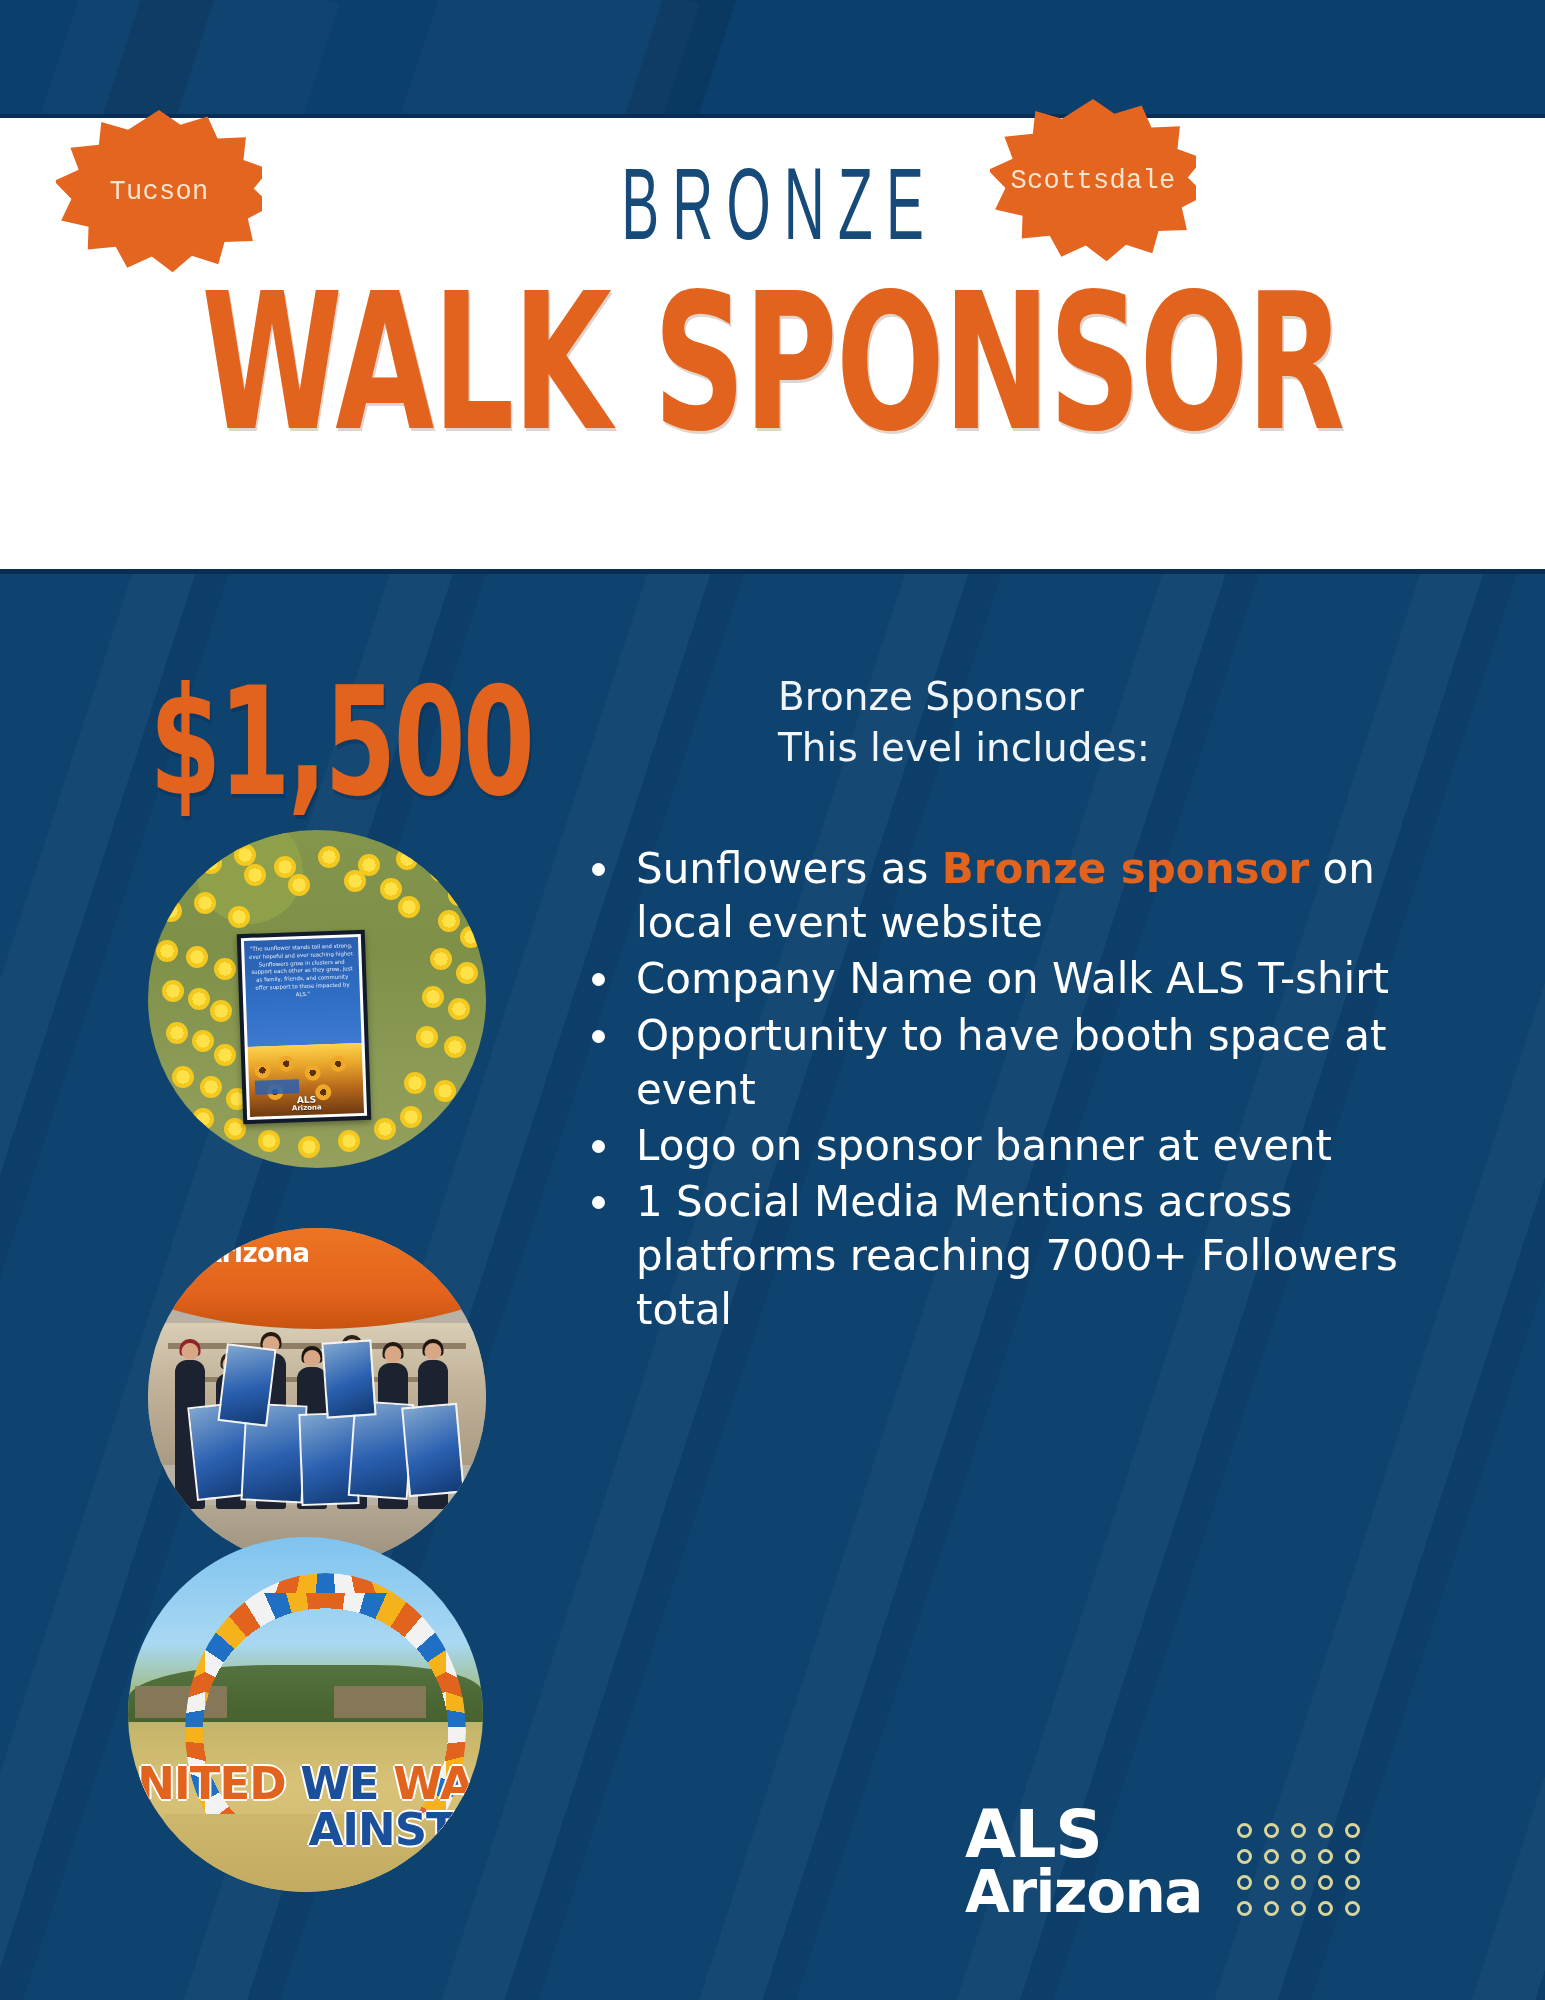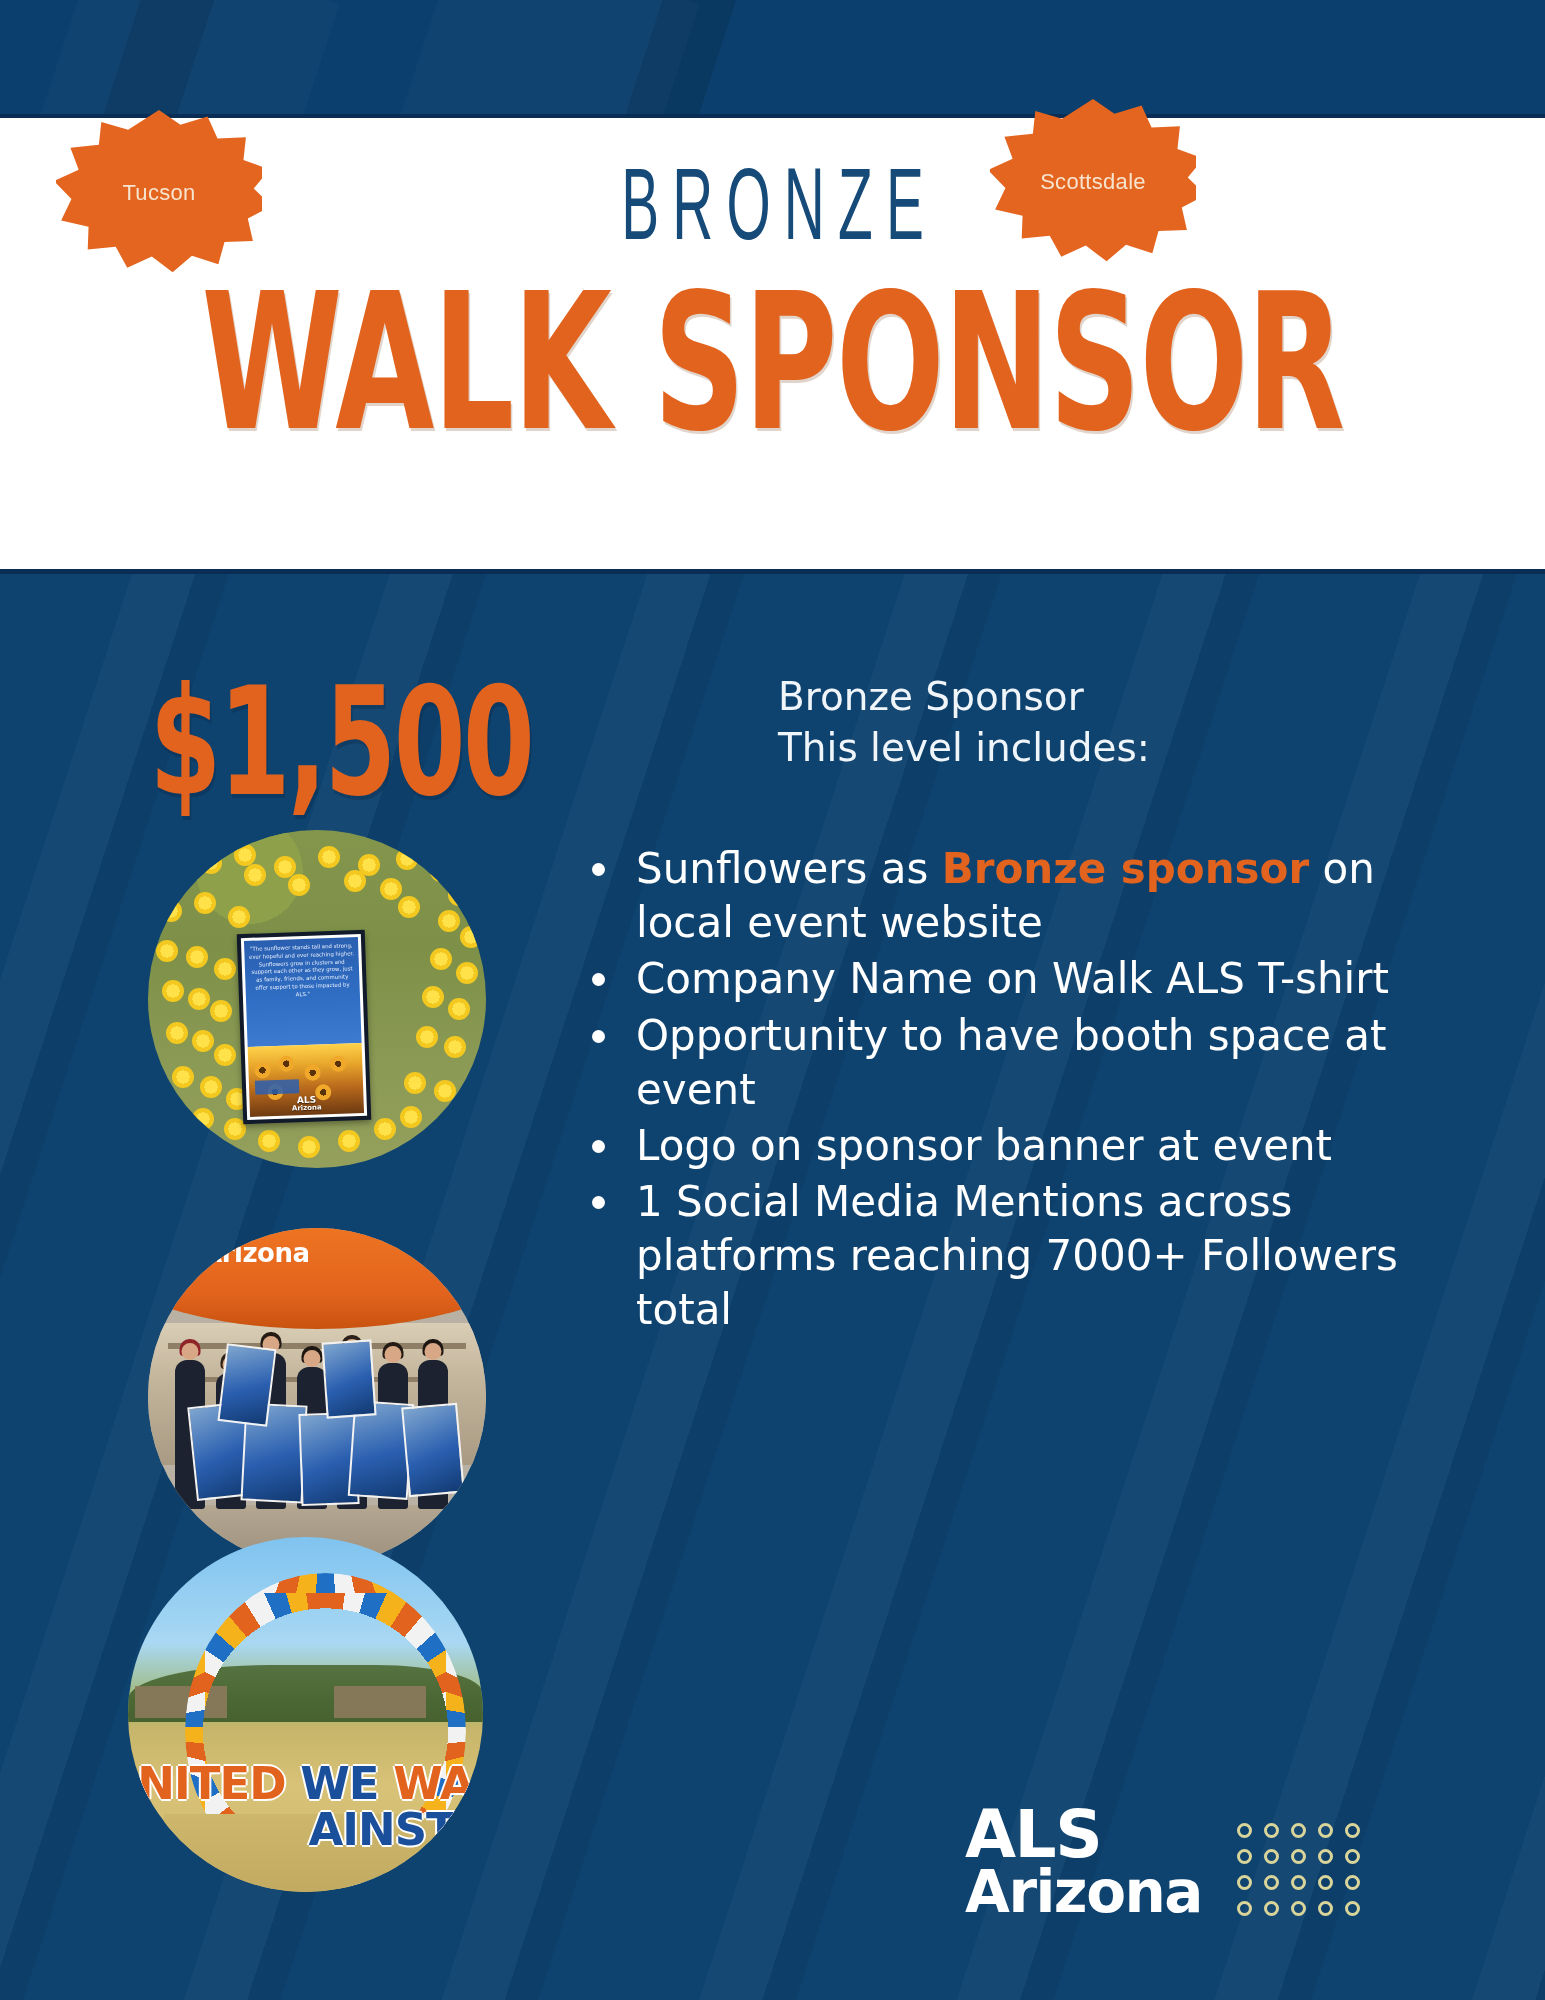--- a/index.html
+++ b/index.html
@@ -69,23 +69,23 @@
       91.0% 30.3%, 103.6% 36.0%, 96.0% 47.6%, 104.7% 58.2%,
       93.1% 65.8%, 95.6% 79.4%, 81.8% 80.0%, 78.8% 93.5%,
       66.0% 88.3%, 56.6% 98.4%, 46.5% 88.8%, 34.6% 95.6%,
       29.0% 82.9%, 15.4% 84.6%, 15.8% 70.8%, 2.5% 66.9%,
       7.5% 54.0%, -1.0% 43.0%, 11.0% 36.2%, 7.0% 22.9%,
       20.8% 21.0%, 22.0% 7.3%, 35.0% 12.0%
     );
   }
   .burst-label{
     color:#f7e4cf;
-    font-size:22px;
+    font-size:27px;
     letter-spacing:0.3px;
-    font-family:Liberation Sans, sans-serif;
+    font-family:Liberation Mono, monospace;
     text-align:center;
     line-height:1;
   }
   #burst-tucson{ left:56px; top:110px; width:206px; height:165px; }
   #burst-scottsdale{ left:990px; top:99px; width:206px; height:165px; }
   
   .bronze-word{
     position:absolute;left:0;top:146px;width:1545px;
     text-align:center;
     color:#164a78;

